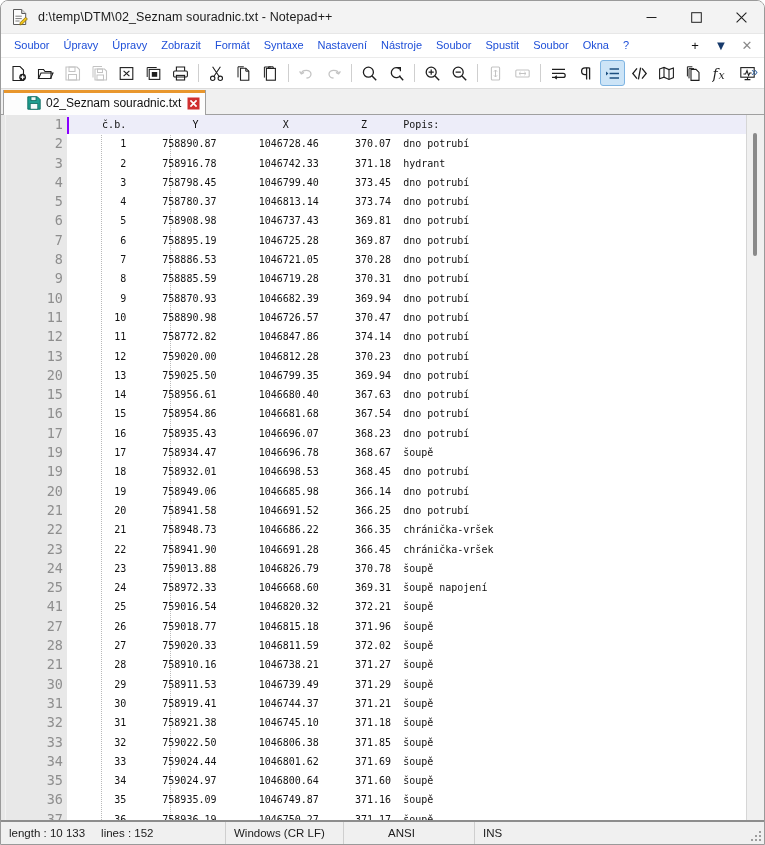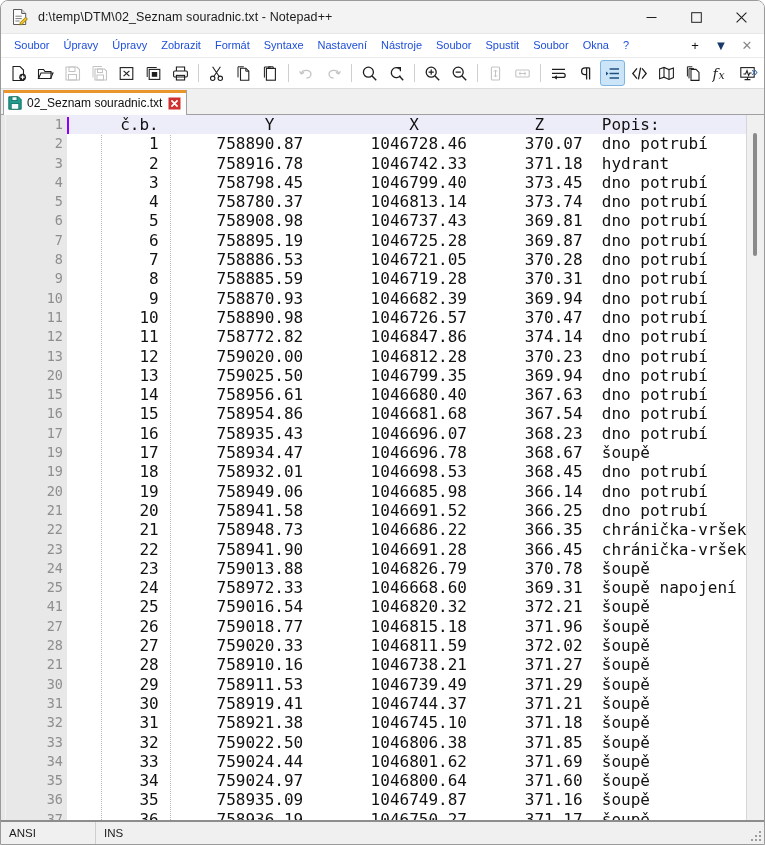--- a/index.html
+++ b/index.html
@@ -120,21 +120,21 @@
     padding-left: 2px;
     border-bottom: 1px solid #a0a0a0;
     position: relative;
   }
   .tab {
     height: 24px;
     display: flex; align-items: center;
     background: #fdfdfd;
     border: 1px solid #a0a0a0;
     border-bottom: none;
-    padding: 0 5px 0 4px;
+    padding: 0 5px 0 23px;
     position: relative;
     top: 1px;
   }
   .tab .tab-accent {
     position: absolute; left: 0; right: 0; top: -1px;
     height: 3px; background: #e8962c;
   }
   .tab-icon { width: 14px; height: 14px; margin-right: 5px; flex: none; }
   .tab-label {
     font-size: 12px; color: #111111;
@@ -191,21 +191,21 @@
     top: 0; bottom: 0;
     width: 0;
     border-left: 1px dotted #b9b9b9;
     z-index: 1;
   }
   .ig1 { left: 34px; }
   .ig2 { left: 103px; }
   .code-lines {
     position: relative; z-index: 2;
     font-family: "DejaVu Sans Mono", monospace;
-    font-size: 16px;
+    font-size: 10px;
     color: #111111;
     white-space: pre;
   }
   .code-lines .cl {
     height: 19.3px; line-height: 19.3px;
     padding-left: 5px;
   }
   .code-lines .cl.current {
     background: #ededf9;
   }
@@ -238,21 +238,21 @@
     height: 22px;
     display: flex; align-items: center;
     box-sizing: border-box;
     border-right: 1px solid #cfcfcf;
     padding-left: 8px;
     white-space: nowrap;
   }
   .sb-doc   { width: 225px; gap: 16px; }
   .sb-pos   { width: 265px; gap: 14px; }
   .sb-eol   { width: 118px; }
-  .sb-enc   { width: 95px; }
+  .sb-enc   { width: 95px; margin-left: 36px; }
   .sb-ins   { width: 42px; border-right: none; }
   .sb-grip {
     position: absolute; right: 3px; bottom: 3px;
     width: 10px; height: 10px;
   }
   .sb-grip i {
     position: absolute; width: 2px; height: 2px;
     background: #9d9d9d;
   }
 </style>
@@ -577,20 +577,25 @@
       <div class="caret"></div>
       <div class="code-lines" id="code-lines"><div class="cl current">     č.b.           Y              X            Z      Popis:</div><div class="cl">        1      758890.87       1046728.46      370.07  dno potrubí</div><div class="cl">        2      758916.78       1046742.33      371.18  hydrant</div><div class="cl">        3      758798.45       1046799.40      373.45  dno potrubí</div><div class="cl">        4      758780.37       1046813.14      373.74  dno potrubí</div><div class="cl">        5      758908.98       1046737.43      369.81  dno potrubí</div><div class="cl">        6      758895.19       1046725.28      369.87  dno potrubí</div><div class="cl">        7      758886.53       1046721.05      370.28  dno potrubí</div><div class="cl">        8      758885.59       1046719.28      370.31  dno potrubí</div><div class="cl">        9      758870.93       1046682.39      369.94  dno potrubí</div><div class="cl">       10      758890.98       1046726.57      370.47  dno potrubí</div><div class="cl">       11      758772.82       1046847.86      374.14  dno potrubí</div><div class="cl">       12      759020.00       1046812.28      370.23  dno potrubí</div><div class="cl">       13      759025.50       1046799.35      369.94  dno potrubí</div><div class="cl">       14      758956.61       1046680.40      367.63  dno potrubí</div><div class="cl">       15      758954.86       1046681.68      367.54  dno potrubí</div><div class="cl">       16      758935.43       1046696.07      368.23  dno potrubí</div><div class="cl">       17      758934.47       1046696.78      368.67  šoupě</div><div class="cl">       18      758932.01       1046698.53      368.45  dno potrubí</div><div class="cl">       19      758949.06       1046685.98      366.14  dno potrubí</div><div class="cl">       20      758941.58       1046691.52      366.25  dno potrubí</div><div class="cl">       21      758948.73       1046686.22      366.35  chránička-vršek</div><div class="cl">       22      758941.90       1046691.28      366.45  chránička-vršek</div><div class="cl">       23      759013.88       1046826.79      370.78  šoupě</div><div class="cl">       24      758972.33       1046668.60      369.31  šoupě napojení</div><div class="cl">       25      759016.54       1046820.32      372.21  šoupě</div><div class="cl">       26      759018.77       1046815.18      371.96  šoupě</div><div class="cl">       27      759020.33       1046811.59      372.02  šoupě</div><div class="cl">       28      758910.16       1046738.21      371.27  šoupě</div><div class="cl">       29      758911.53       1046739.49      371.29  šoupě</div><div class="cl">       30      758919.41       1046744.37      371.21  šoupě</div><div class="cl">       31      758921.38       1046745.10      371.18  šoupě</div><div class="cl">       32      759022.50       1046806.38      371.85  šoupě</div><div class="cl">       33      759024.44       1046801.62      371.69  šoupě</div><div class="cl">       34      759024.97       1046800.64      371.60  šoupě</div><div class="cl">       35      758935.09       1046749.87      371.16  šoupě</div><div class="cl">       36      758936.19       1046750.27      371.17  šoupě</div></div>
     </div>
 
     <div class="vscroll">
       <div class="vscroll-thumb"></div>
     </div>
   </div>
 
   <div class="statusbar">
+    <div class="sb-cell sb-doc">
+      <span>length : 10 133</span>
+      <span>lines : 152</span>
+    </div>
+    <div class="sb-cell sb-eol">Windows (CR LF)</div>
     <div class="sb-cell sb-enc">ANSI</div>
     <div class="sb-cell sb-ins">INS</div>
     <div class="sb-grip">
       <i style="right:0;bottom:0"></i>
         <i style="right:4px;bottom:0"></i>
         <i style="right:8px;bottom:0"></i>
       <i style="right:0;bottom:4px"></i>
         <i style="right:4px;bottom:4px"></i>
       <i style="right:0;bottom:8px"></i>
     </div>

